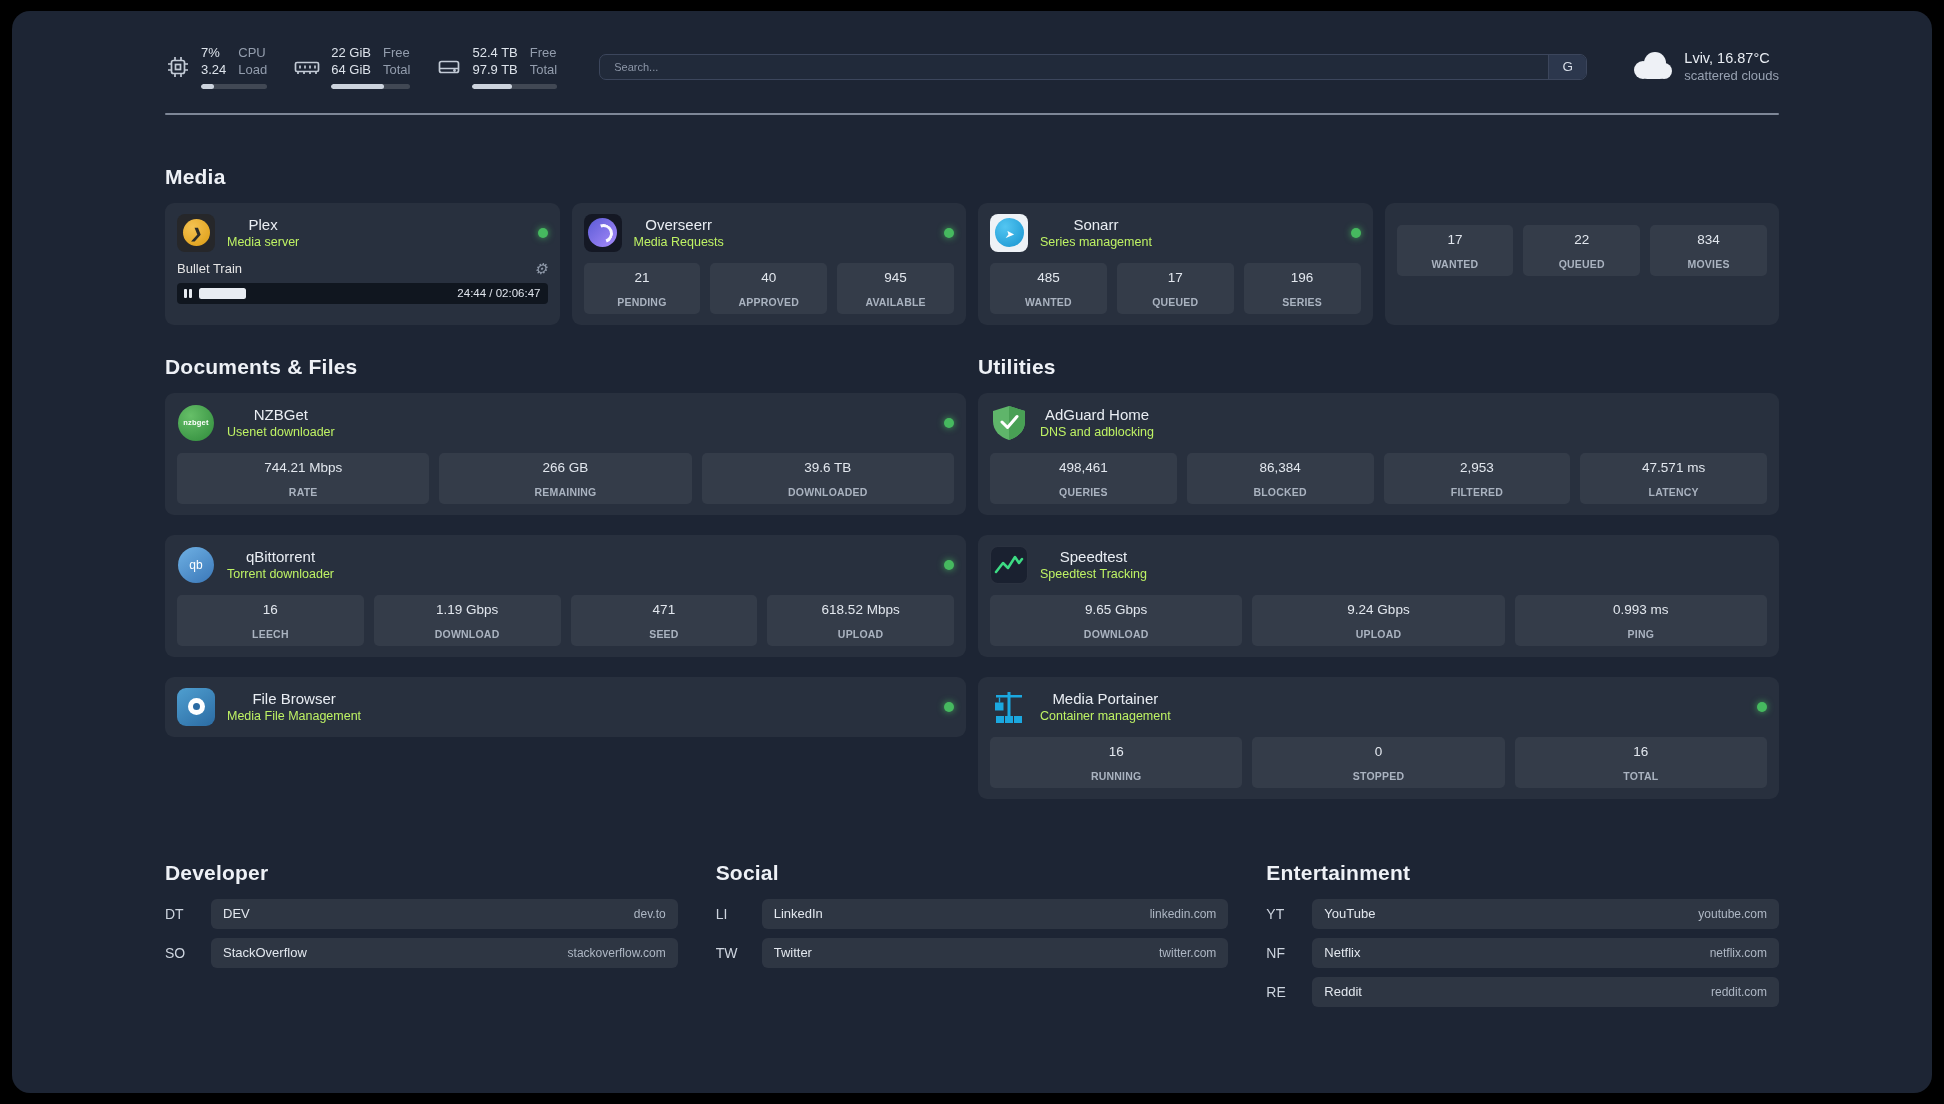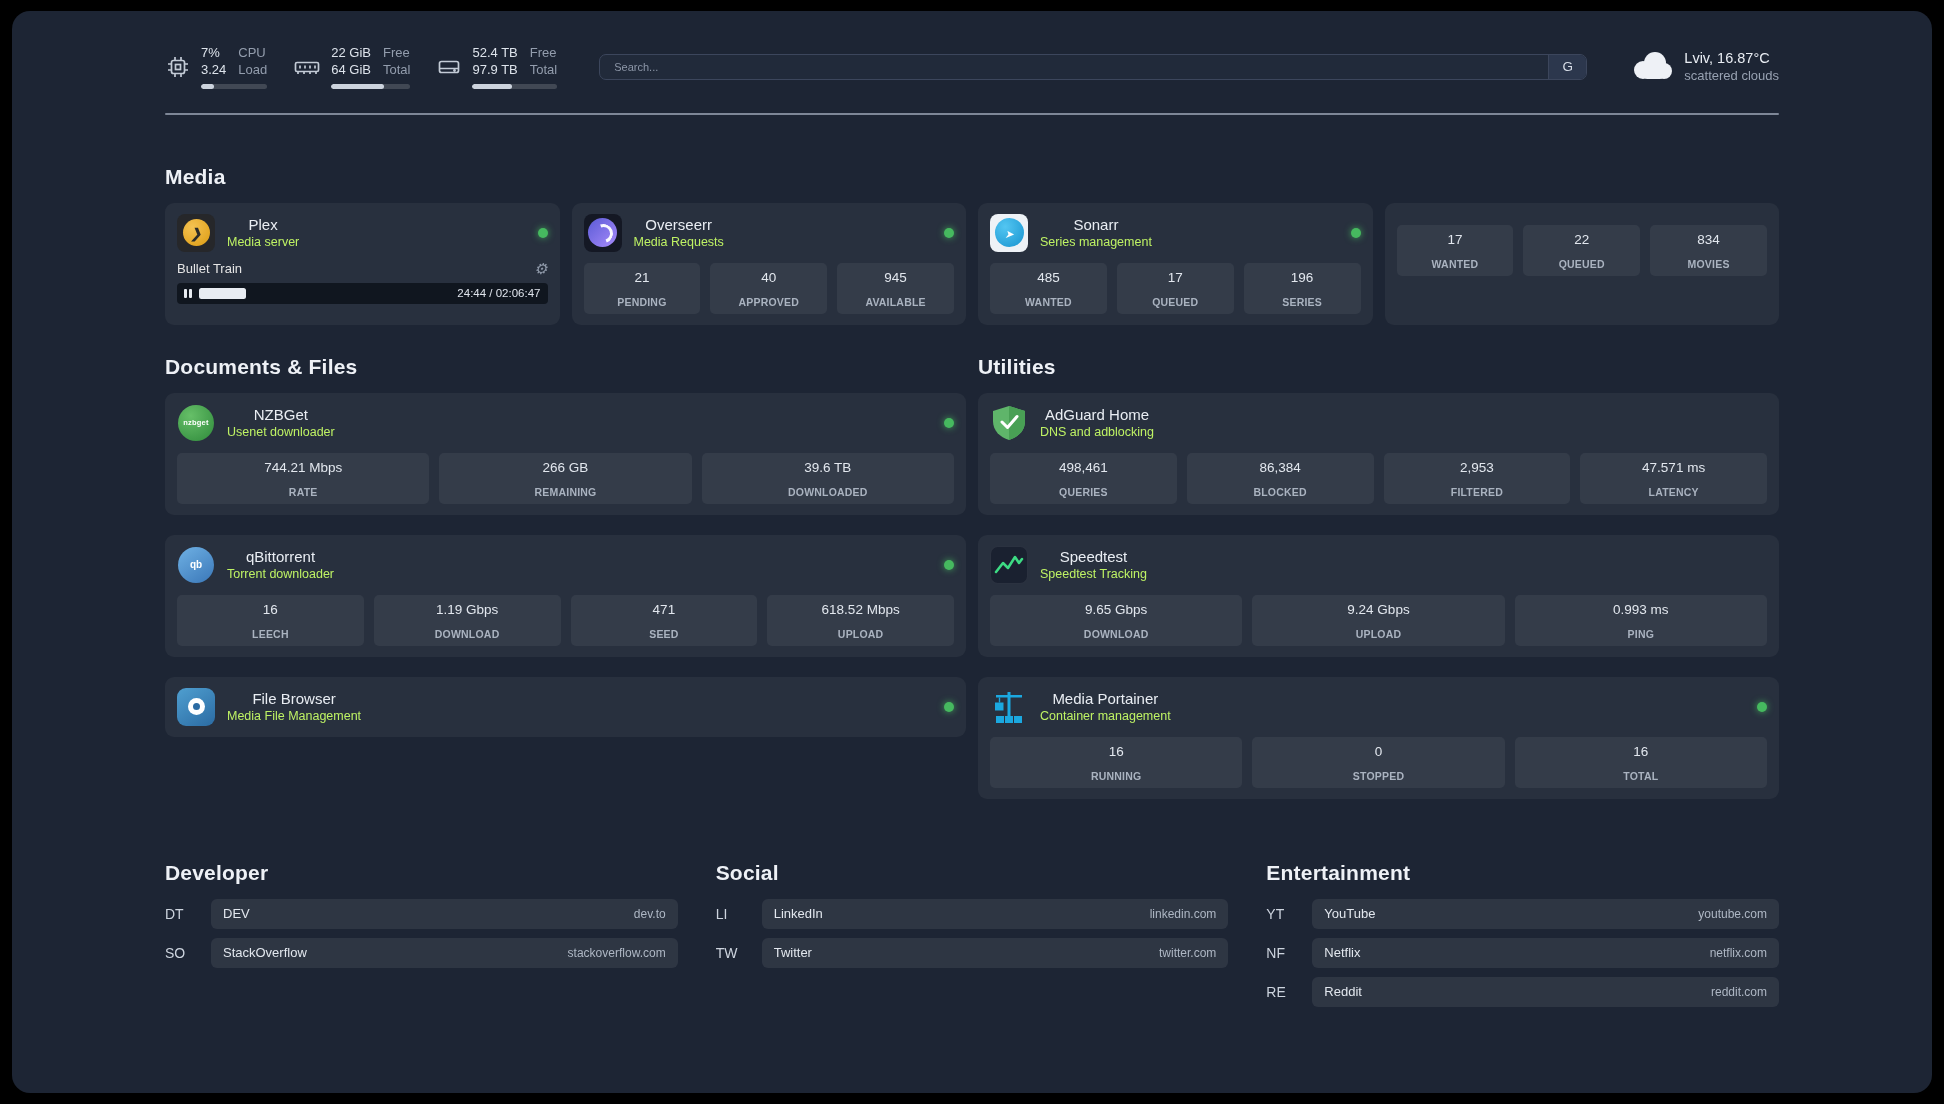--- a/index.html
+++ b/index.html
@@ -89,21 +89,21 @@
   .sonarr-glyph::before { content:"➤"; color:#fff; font-size:11px; }
 
   .app-icon.radarr { background:#eef2f6; }
   .radarr-glyph::before { content:"▶"; color:#f9a825; font-size:17px; }
 
   .app-icon.nzbget, .app-icon.qbittorrent, .app-icon.portainer, .app-icon.speedtest { background:transparent; }
   .nzbget-circle { width:36px; height:36px; border-radius:50%; background:radial-gradient(circle at 35% 30%, #66bf68, #2f8a3b); display:flex; align-items:center; justify-content:center; }
   .nzbget-text { font-size:7.5px; font-weight:bold; color:#fff; letter-spacing:.2px; }
 
   .qb-circle { width:36px; height:36px; border-radius:50%; background:linear-gradient(145deg,#6fb1e4,#3a77b8); display:flex; align-items:center; justify-content:center; }
-  .qb-text { font-size:10px; font-weight:bold; color:#fff; }
+  .qb-text { font-size:12px; font-weight:normal; color:#fff; }
 
   .app-icon.filebrowser { background:linear-gradient(145deg,#4f9fd0,#2b6ba3); border-radius:9px; }
   .fb-circle { width:17px; height:17px; border-radius:50%; background:#fff; position:relative; }
   .fb-circle::after { content:""; position:absolute; inset:5px; border-radius:50%; background:#2b6ba3; }
 
   .app-icon.speedtest-box { background:#1a2130; border:1px solid rgba(255,255,255,.08); }
 </style>
 </head>
 <body>
 

